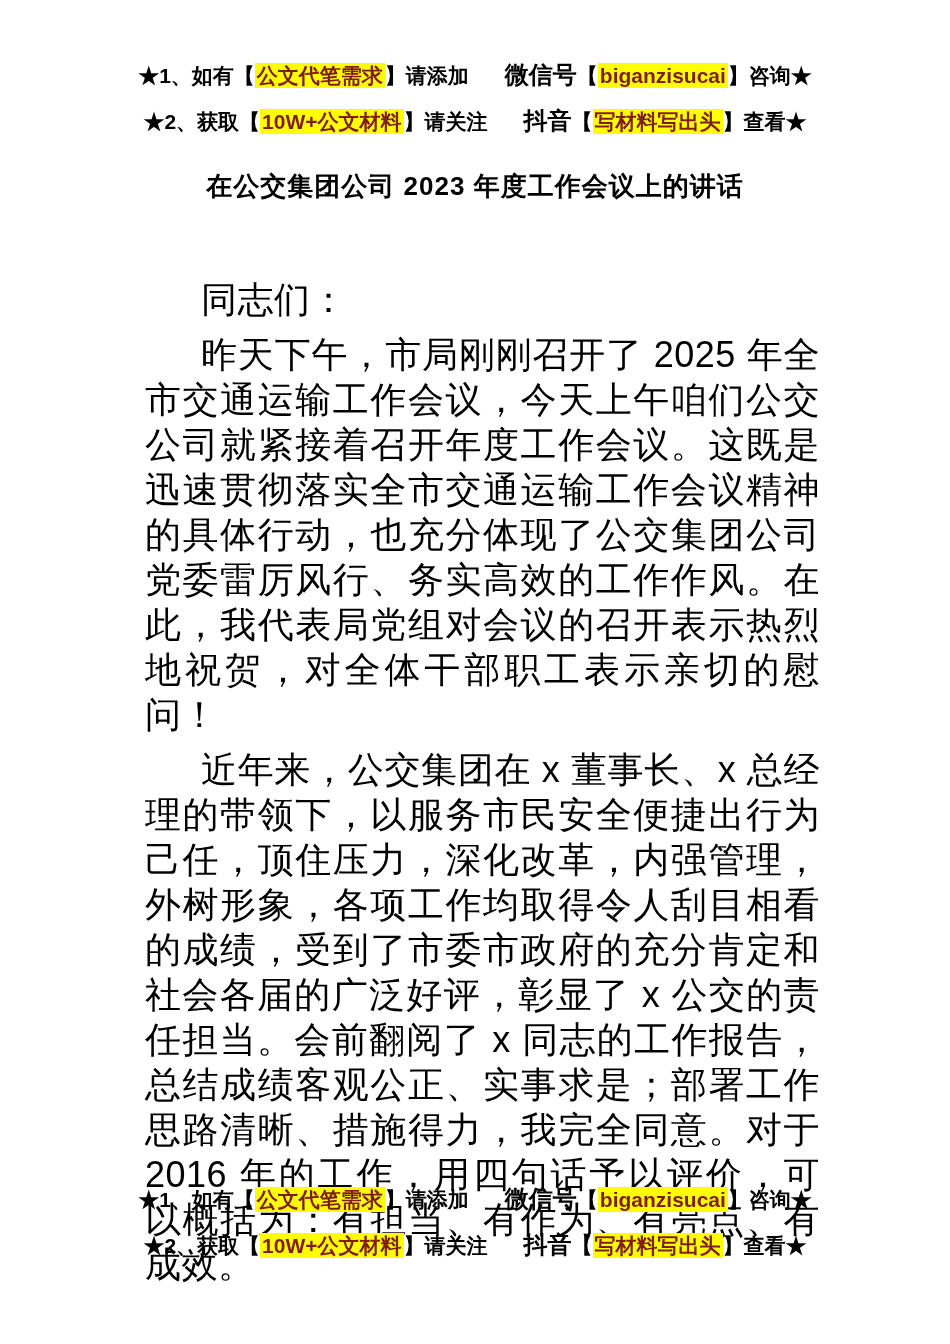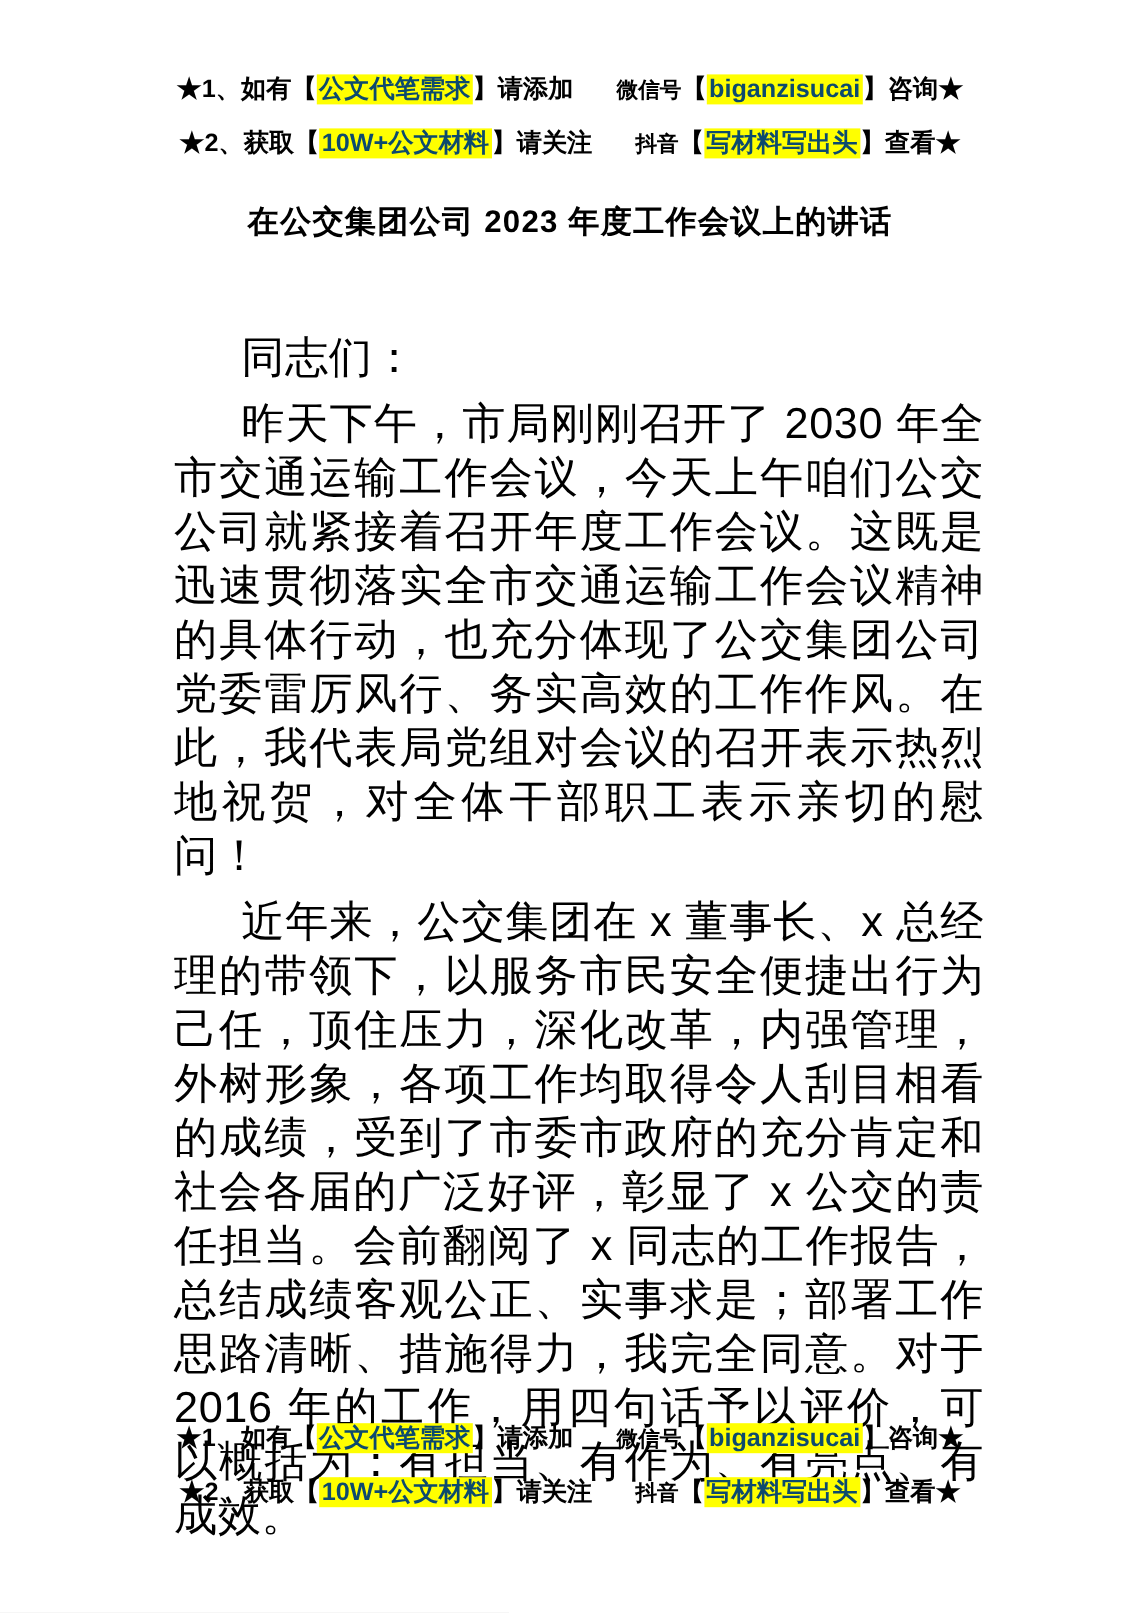--- a/index.html
+++ b/index.html
@@ -11,23 +11,23 @@
     overflow:hidden;
     font-family:"Liberation Sans", sans-serif;
     color:#000000;
   }
   
   .notice { text-align:center; font-weight:bold; font-size:21px; }
   .notice-top { padding-top:62px; }
   .notice-bottom { position:absolute; top:1186px; left:0; right:0; }
   .notice-line { line-height:26px; margin-bottom:19px; white-space:nowrap; }
   .seg { }
-  .seg.hl { color:#0c4a6e; background:#ffff00; padding:1px 2px; }
+  .seg.hl { color:#7f1d1d; background:#ffff00; padding:1px 2px; }
   .seg.u  { text-underline-offset:4px; text-decoration-thickness:2px; }
-  .seg.sm { font-size:18px;margin-left:36px; }
+  .seg.sm { font-size:24px;margin-left:36px; }
   
   .doc-title {
     margin-top:28px;
     text-align:center;
     font-size:26px;
     font-weight:bold;
     line-height:46px;
     letter-spacing:1px;
   }
   
@@ -47,21 +47,21 @@
 
   <div class="notice notice-top">
     <div class="notice-line"><span class="seg">★1、如有【</span><span class="seg hl">公文代笔需求</span><span class="seg">】请</span><span class="seg u">添加</span><span class="seg sm">微信号</span><span class="seg">【</span><span class="seg hl u">biganzisucai</span><span class="seg">】咨询★</span></div>
     <div class="notice-line"><span class="seg">★2、获取【</span><span class="seg hl">10W+公文材料</span><span class="seg">】请</span><span class="seg u">关注</span><span class="seg sm">抖音</span><span class="seg">【</span><span class="seg hl u">写材料写出头</span><span class="seg">】查看★</span></div>
   </div>
 
   <h1 class="doc-title">在公交集团公司 2023 年度工作会议上的讲话</h1>
 
   <div class="doc-body">
       <p>同志们：</p>
-      <p>昨天下午，市局刚刚召开了 2030 年全市交通运输工作会议，今天上午咱们公交公司就紧接着召开年度工作会议。这既是迅速贯彻落实全市交通运输工作会议精神的具体行动，也充分体现了公交集团公司党委雷厉风行、务实高效的工作作风。在此，我代表局党组对会议的召开表示热烈地祝贺，对全体干部职工表示亲切的慰问！</p>
+      <p>昨天下午，市局刚刚召开了 2025 年全市交通运输工作会议，今天上午咱们公交公司就紧接着召开年度工作会议。这既是迅速贯彻落实全市交通运输工作会议精神的具体行动，也充分体现了公交集团公司党委雷厉风行、务实高效的工作作风。在此，我代表局党组对会议的召开表示热烈地祝贺，对全体干部职工表示亲切的慰问！</p>
       <p>近年来，公交集团在 x 董事长、x 总经理的带领下，以服务市民安全便捷出行为己任，顶住压力，深化改革，内强管理，外树形象，各项工作均取得令人刮目相看的成绩，受到了市委市政府的充分肯定和社会各届的广泛好评，彰显了 x 公交的责任担当。会前翻阅了 x 同志的工作报告，总结成绩客观公正、实事求是；部署工作思路清晰、措施得力，我完全同意。对于 2016 年的工作，用四句话予以评价，可以概括为：有担当、有作为、有亮点、有成效。</p>
     </div>
 
   <div class="notice notice-bottom">
     <div class="notice-line"><span class="seg">★1、如有【</span><span class="seg hl">公文代笔需求</span><span class="seg">】请</span><span class="seg u">添加</span><span class="seg sm">微信号</span><span class="seg">【</span><span class="seg hl u">biganzisucai</span><span class="seg">】咨询★</span></div>
     <div class="notice-line"><span class="seg">★2、获取【</span><span class="seg hl">10W+公文材料</span><span class="seg">】请</span><span class="seg u">关注</span><span class="seg sm">抖音</span><span class="seg">【</span><span class="seg hl u">写材料写出头</span><span class="seg">】查看★</span></div>
   </div>
 
 </div>
 

